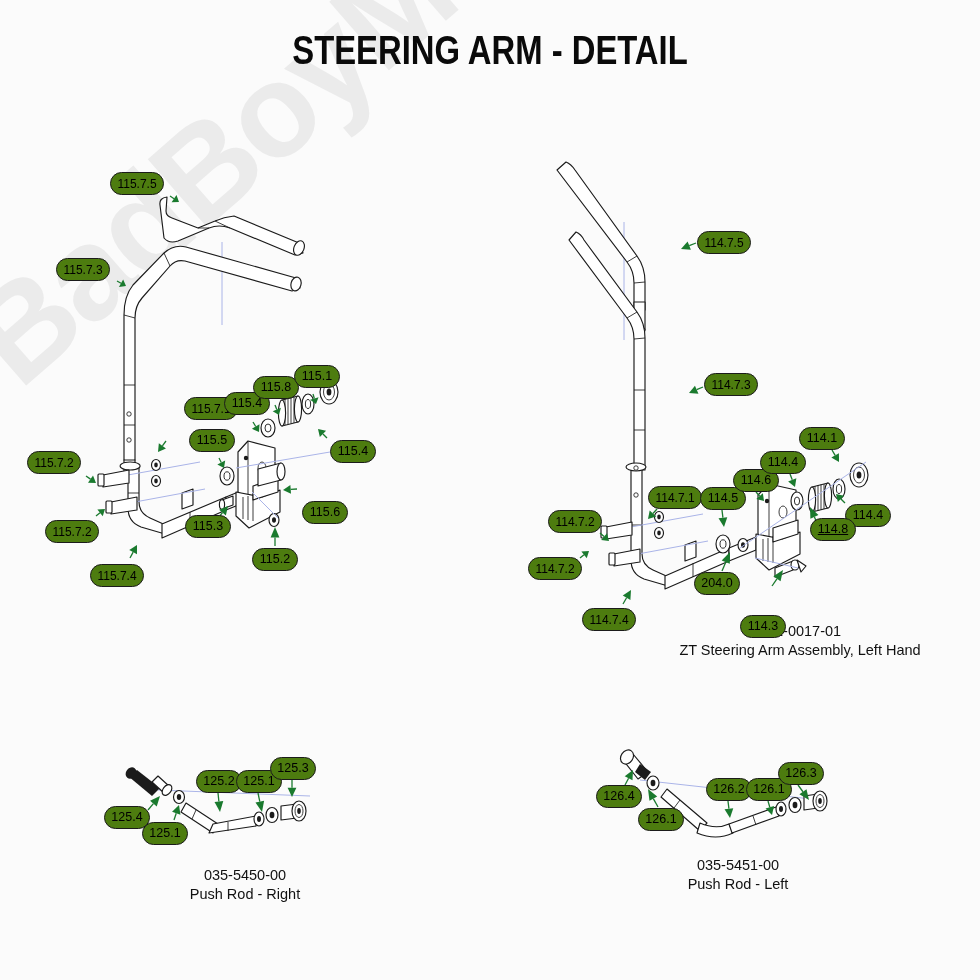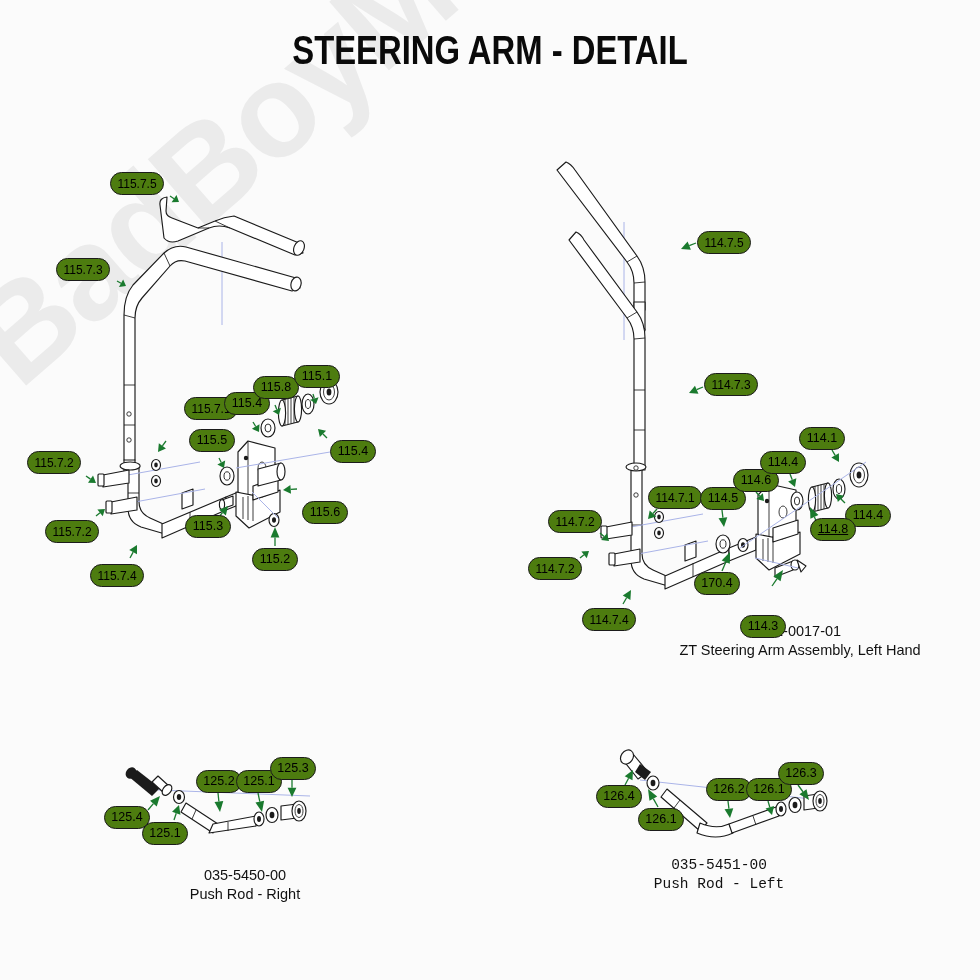--- a/index.html
+++ b/index.html
@@ -398,21 +398,21 @@
   </svg>
 
   <div class="caption" id="cap1" style="left: 635px; top: 622px; width: 330px;">
     <span class="pn">031-0017-01</span>
     <span class="dn">ZT Steering Arm Assembly, Left Hand</span>
   </div>
   <div class="caption" id="cap2" style="left: 110px; top: 866px; width: 270px;">
     <span class="pn">035-5450-00</span>
     <span class="dn">Push Rod - Right</span>
   </div>
-  <div class="caption" id="cap3" style="left: 584px; top: 856px; width: 270px; font-family: Liberation Mono, monospace;">
+  <div class="caption" id="cap3" style="left: 603px; top: 856px; width: 270px;">
     <span class="pn">035-5451-00</span>
     <span class="dn">Push Rod - Left</span>
   </div>
 
   <div id="callout-layer">
       <div class="callout sm" style="left: 110px; top: 172px; width: 54px; height: 23px;">115.7.5</div>
       <div class="callout sm" style="left: 56px; top: 258px; width: 54px; height: 23px;">115.7.3</div>
       <div class="callout sm" style="left: 184px; top: 397px; width: 54px; height: 23px;">115.7.1</div>
       <div class="callout sm" style="left: 27px; top: 451px; width: 54px; height: 23px;">115.7.2</div>
       <div class="callout sm" style="left: 45px; top: 520px; width: 54px; height: 23px;">115.7.2</div>
@@ -430,21 +430,21 @@
       <div class="callout sm" style="left: 648px; top: 486px; width: 54px; height: 23px;">114.7.1</div>
       <div class="callout sm" style="left: 548px; top: 510px; width: 54px; height: 23px;">114.7.2</div>
       <div class="callout sm" style="left: 528px; top: 557px; width: 54px; height: 23px;">114.7.2</div>
       <div class="callout sm" style="left: 582px; top: 608px; width: 54px; height: 23px;">114.7.4</div>
       <div class="callout" style="left: 700px; top: 487px; width: 46px; height: 23px;">114.5</div>
       <div class="callout" style="left: 733px; top: 469px; width: 46px; height: 23px;">114.6</div>
       <div class="callout" style="left: 760px; top: 451px; width: 46px; height: 23px;">114.4</div>
       <div class="callout" style="left: 799px; top: 427px; width: 46px; height: 23px;">114.1</div>
       <div class="callout" style="left: 845px; top: 504px; width: 46px; height: 23px;">114.4</div>
       <div class="callout" style="left: 810px; top: 518px; width: 46px; height: 23px; text-decoration: underline;">114.8</div>
-      <div class="callout" style="left: 694px; top: 572px; width: 46px; height: 23px;">170.4</div>
+      <div class="callout" style="left: 694px; top: 572px; width: 46px; height: 23px;">204.0</div>
       <div class="callout" style="left: 740px; top: 587px; width: 46px; height: 23px; margin-top: 28px;">114.3</div>
       <div class="callout" style="left: 104px; top: 806px; width: 46px; height: 23px;">125.4</div>
       <div class="callout" style="left: 142px; top: 822px; width: 46px; height: 23px;">125.1</div>
       <div class="callout" style="left: 196px; top: 770px; width: 46px; height: 23px;">125.2</div>
       <div class="callout" style="left: 236px; top: 770px; width: 46px; height: 23px;">125.1</div>
       <div class="callout" style="left: 270px; top: 757px; width: 46px; height: 23px;">125.3</div>
       <div class="callout" style="left: 596px; top: 785px; width: 46px; height: 23px;">126.4</div>
       <div class="callout" style="left: 638px; top: 808px; width: 46px; height: 23px;">126.1</div>
       <div class="callout" style="left: 706px; top: 778px; width: 46px; height: 23px;">126.2</div>
       <div class="callout" style="left: 746px; top: 778px; width: 46px; height: 23px;">126.1</div>

